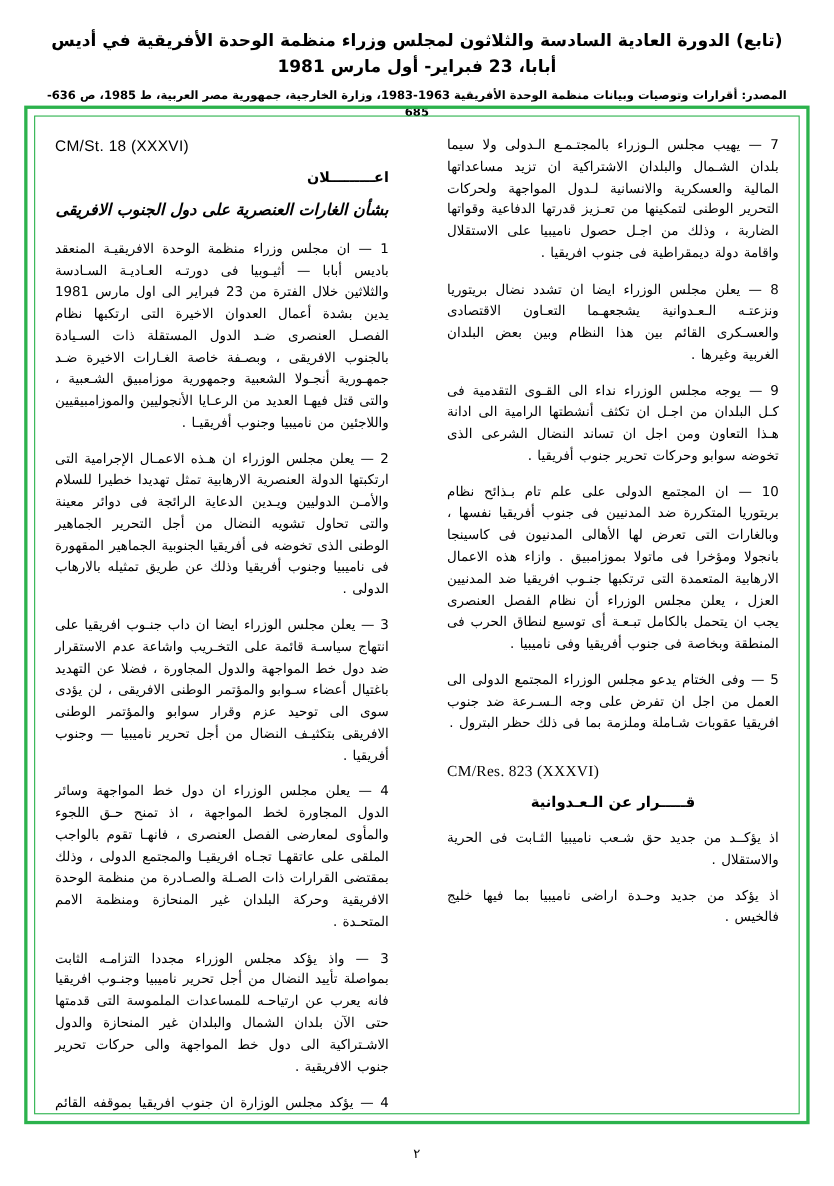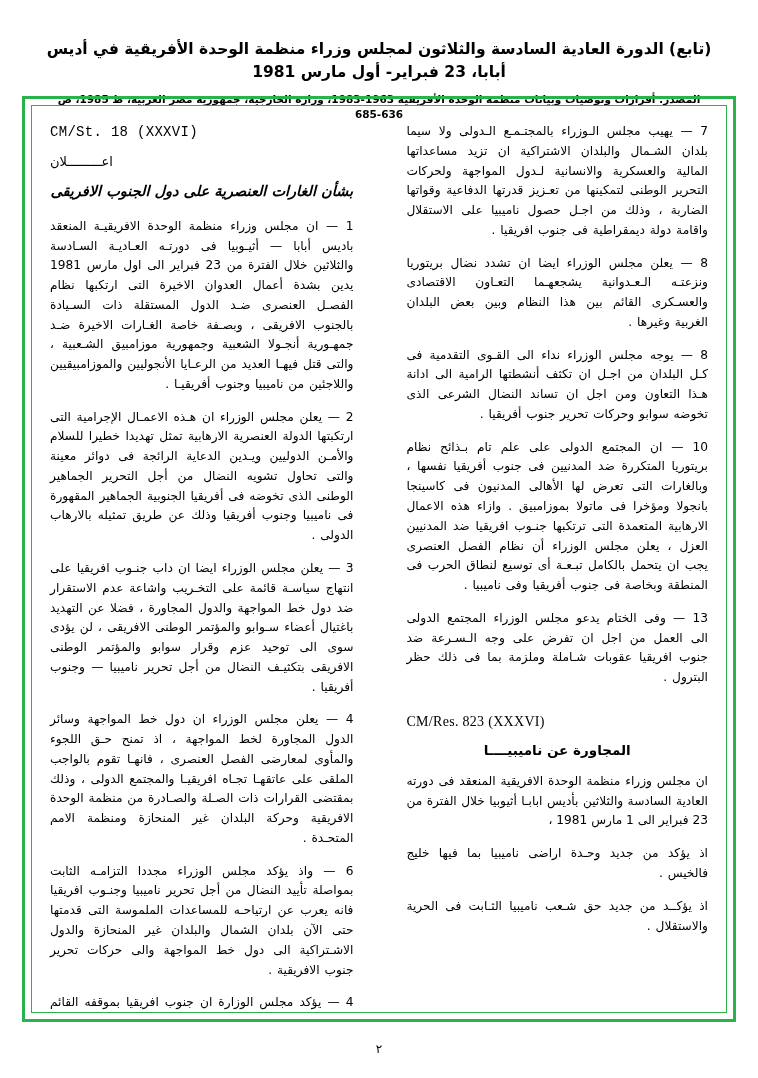--- a/index.html
+++ b/index.html
@@ -13,21 +13,21 @@
     font-family: "DejaVu Sans", sans-serif;
     color: #000000;
     position: relative;
     overflow: hidden;
   }
   .page {
     width: 758px;
     height: 1078px;
     position: relative;
     box-sizing: border-box;
-    padding: 16px;
+    padding: 4px;
   }
   .header {
     padding: 22px 28px 0 28px;
     text-align: center;
   }
   .header-title {
     font-size: 15.5px;
     font-weight: bold;
     line-height: 1.5;
     direction: rtl;
@@ -68,39 +68,39 @@
     direction: rtl;
   }
   .col {
     flex: 1 1 50%;
     box-sizing: border-box;
   }
   .col-right { padding-left: 6px; margin-left: 17px; }
   .col-left  { padding-right: 4px; }
 
   .doc-code {
-    font-family: Liberation Mono, monospace;
+    font-family: Liberation Sans, sans-serif;
     font-size: 14px;
     direction: ltr;
     text-align: left;
     margin: 2px 0 14px 0;
     letter-spacing: 0.3px;
   }
   .doc-code-mid {
     font-family: "Liberation Serif", serif;
     font-size: 14px;
     direction: ltr;
     text-align: left;
     margin: 26px 0 12px 0;
     letter-spacing: 0.3px;
   }
   .kicker {
-    text-align: left;
+    text-align: right;
     font-size: 13px;
-    font-weight: normal;
+    font-weight: bold;
     letter-spacing: 3px;
     margin: 4px 0 12px 0;
   }
   .kicker-2 {
     text-align: center;
     font-size: 13.5px;
     font-weight: bold;
     letter-spacing: 3px;
     margin: 2px 0 14px 0;
   }
@@ -148,42 +148,41 @@
     <div class="header-source">المصدر: أقرارات وتوصيات وبيانات منظمة الوحدة الأفريقية 1963-1983، وزارة الخارجية، جمهورية مصر العربية، ط 1985، ص 636-685</div>
   </div>
 
   <div class="frame">
     <div class="frame-inner">
       <div class="columns">
 
         <div class="col col-right">
           <p class="para">7 — يهيب مجلس الـوزراء بالمجتـمـع الـدولى ولا سيما بلدان الشـمال والبلدان الاشتراكية ان تزيد مساعداتها المالية والعسكرية والانسانية لـدول المواجهة ولحركات التحرير الوطنى لتمكينها من تعـزيز قدرتها الدفاعية وقواتها الضاربة ، وذلك من اجـل حصول ناميبيا على الاستقلال واقامة دولة ديمقراطية فى جنوب افريقيا .</p>
           <p class="para">8 — يعلن مجلس الوزراء ايضا ان تشدد نضال بريتوريا ونزعتـه الـعـدوانية يشجعهـما التعـاون الاقتصادى والعسـكرى القائم بين هذا النظام وبين بعض البلدان الغربية وغيرها .</p>
-          <p class="para">8 — يوجه مجلس الوزراء نداء الى القـوى التقدمية فى كـل البلدان من اجـل ان تكثف أنشطتها الرامية الى ادانة هـذا التعاون ومن اجل ان تساند النضال الشرعى الذى تخوضه سوابو وحركات تحرير جنوب أفريقيا .</p>
+          <p class="para">9 — يوجه مجلس الوزراء نداء الى القـوى التقدمية فى كـل البلدان من اجـل ان تكثف أنشطتها الرامية الى ادانة هـذا التعاون ومن اجل ان تساند النضال الشرعى الذى تخوضه سوابو وحركات تحرير جنوب أفريقيا .</p>
           <p class="para">10 — ان المجتمع الدولى على علم تام بـذائح نظام بريتوريا المتكررة ضد المدنيين فى جنوب أفريقيا نفسها ، وبالغارات التى تعرض لها الأهالى المدنيون فى كاسينجا بانجولا ومؤخرا فى ماتولا بموزامبيق . وازاء هذه الاعمال الارهابية المتعمدة التى ترتكبها جنـوب افريقيا ضد المدنيين العزل ، يعلن مجلس الوزراء أن نظام الفصل العنصرى يجب ان يتحمل بالكامل تبـعـة أى توسيع لنطاق الحرب فى المنطقة وبخاصة فى جنوب أفريقيا وفى ناميبيا .</p>
-          <p class="para">13 — وفى الختام يدعو مجلس الوزراء المجتمع الدولى الى العمل من اجل ان تفرض على وجه الـسـرعة ضد جنوب افريقيا عقوبات شـاملة وملزمة بما فى ذلك حظر البترول .</p>
+          <p class="para">5 — وفى الختام يدعو مجلس الوزراء المجتمع الدولى الى العمل من اجل ان تفرض على وجه الـسـرعة ضد جنوب افريقيا عقوبات شـاملة وملزمة بما فى ذلك حظر البترول .</p>
 
           <div class="doc-code-mid">CM/Res. 823  (XXXVI)</div>
-          <div class="kicker-2">المجاورة عن ناميبيــــا</div>
+          <div class="kicker-2">قـــــرار عن الـعـدوانية</div>
 
-          <p class="intro">ان مجلس وزراء منظمة الوحدة الافريقية المنعقد فى دورته العادية السادسة والثلاثين بأديس ابابـا أثيوبيا خلال الفترة من 23 فبراير الى 1 مارس 1981 ،</p>
+          <p class="para">اذ يؤكــد من جديد حق شـعب ناميبيا الثـابت فى الحرية والاستقلال .</p>
           <p class="para">اذ يؤكد من جديد وحـدة اراضى ناميبيا بما فيها خليج فالخيس .</p>
-          <p class="para">اذ يؤكــد من جديد حق شـعب ناميبيا الثـابت فى الحرية والاستقلال .</p>
         </div>
 
         <div class="col col-left">
           <div class="doc-code">CM/St. 18  (XXXVI)</div>
           <div class="kicker">اعـــــــــلان</div>
           <div class="subtitle">بشأن الغارات العنصرية على دول الجنوب الافريقى</div>
 
           <p class="para">1 — ان مجلس وزراء منظمة الوحدة الافريقيـة المنعقد باديس أبابا — أثيـوبيا فى دورتـه العـاديـة السـادسة والثلاثين خلال الفترة من 23 فبراير الى اول مارس 1981 يدين بشدة أعمال العدوان الاخيرة التى ارتكبها نظام الفصـل العنصرى ضـد الدول المستقلة ذات السـيادة بالجنوب الافريقى ، وبصـفة خاصة الغـارات الاخيرة ضـد جمهـورية أنجـولا الشعبية وجمهورية موزامبيق الشـعبية ، والتى قتل فيهـا العديد من الرعـايا الأنجوليين والموزامبيقيين واللاجئين من ناميبيا وجنوب أفريقيـا .</p>
           <p class="para">2 — يعلن مجلس الوزراء ان هـذه الاعمـال الإجرامية التى ارتكبتها الدولة العنصرية الارهابية تمثل تهديدا خطيرا للسلام والأمـن الدوليين ويـدين الدعاية الرائجة فى دوائر معينة والتى تحاول تشويه النضال من أجل التحرير الجماهير الوطنى الذى تخوضه فى أفريقيا الجنوبية الجماهير المقهورة فى ناميبيا وجنوب أفريقيا وذلك عن طريق تمثيله بالارهاب الدولى .</p>
           <p class="para">3 — يعلن مجلس الوزراء ايضا ان داب جنـوب افريقيا على انتهاج سياسـة قائمة على التخـريب واشاعة عدم الاستقرار ضد دول خط المواجهة والدول المجاورة ، فضلا عن التهديد باغتيال أعضاء سـوابو والمؤتمر الوطنى الافريقى ، لن يؤدى سوى الى توحيد عزم وقرار سوابو والمؤتمر الوطنى الافريقى بتكثيـف النضال من أجل تحرير ناميبيا — وجنوب أفريقيا .</p>
           <p class="para">4 — يعلن مجلس الوزراء ان دول خط المواجهة وسائر الدول المجاورة لخط المواجهة ، اذ تمنح حـق اللجوء والمأوى لمعارضى الفصل العنصرى ، فانهـا تقوم بالواجب الملقى على عاتقهـا تجـاه افريقيـا والمجتمع الدولى ، وذلك بمقتضى القرارات ذات الصـلة والصـادرة من منظمة الوحدة الافريقية وحركة البلدان غير المنحازة ومنظمة الامم المتحـدة .</p>
-          <p class="para">6 — واذ يؤكد مجلس الوزراء مجددا التزامـه الثابت بمواصلة تأييد النضال من أجل تحرير ناميبيا وجنـوب افريقيا فانه يعرب عن ارتياحـه للمساعدات الملموسة التى قدمتها حتى الآن بلدان الشمال والبلدان غير المنحازة والدول الاشـتراكية الى دول خط المواجهة والى حركات تحرير جنوب الافريقية .</p>
+          <p class="para">3 — واذ يؤكد مجلس الوزراء مجددا التزامـه الثابت بمواصلة تأييد النضال من أجل تحرير ناميبيا وجنـوب افريقيا فانه يعرب عن ارتياحـه للمساعدات الملموسة التى قدمتها حتى الآن بلدان الشمال والبلدان غير المنحازة والدول الاشـتراكية الى دول خط المواجهة والى حركات تحرير جنوب الافريقية .</p>
           <p class="para">4 — يؤكد مجلس الوزارة ان جنوب افريقيا بموقفه القائم على الفصـل العنصرى تعـد مصدرا رئيسيا للنزاع والتوتر وعدم الامن فى جنـوب القارة الافريقية وتشكل تهديدا للسلام والأمن الدوليين.</p>
         </div>
 
       </div>
     </div>
   </div>
 
   <div class="page-number">٢</div>
 
 </div>

